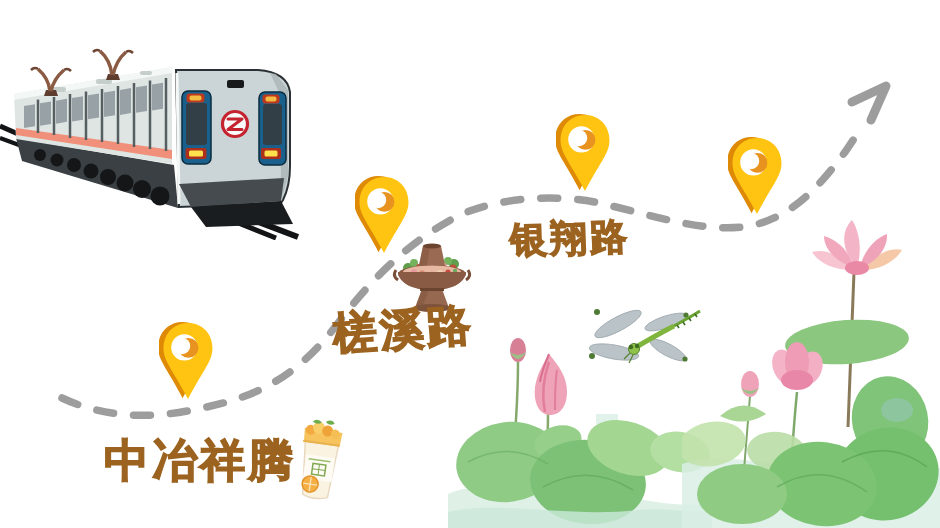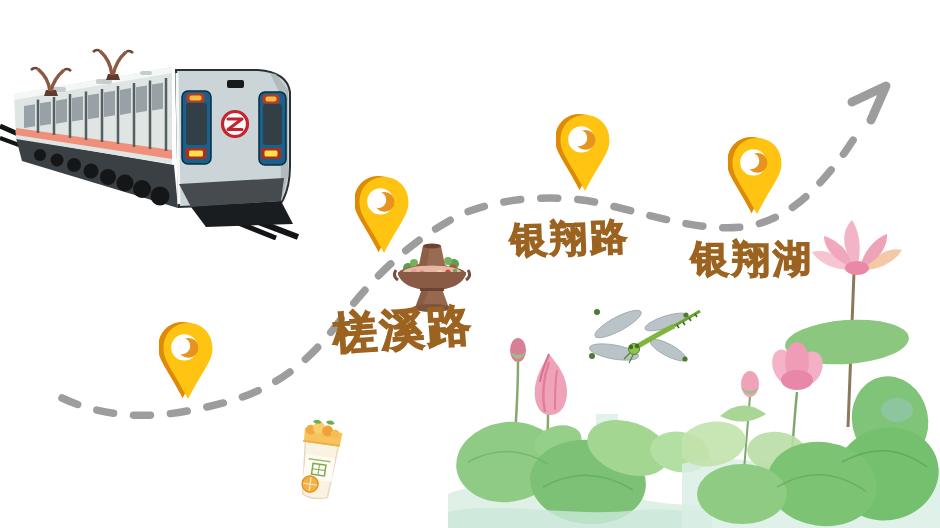--- a/index.html
+++ b/index.html
@@ -303,17 +303,17 @@
   <svg class="abs" style="left:355px;top:175px;" width="58" height="80" viewBox="0 0 64 88">
       <use href="#pin"></use>
     </svg>
   <svg class="abs" style="left:556px;top:113px;" width="58" height="80" viewBox="0 0 64 88">
       <use href="#pin"></use>
     </svg>
   <svg class="abs" style="left:728px;top:136px;" width="58" height="80" viewBox="0 0 64 88">
       <use href="#pin"></use>
     </svg>
 
+  <div class="station-label sl-1">中冶祥腾</div>
   <div class="station-label sl-2">槎溪路</div>
   <div class="station-label sl-3">银翔路</div>
-  <div class="station-label sl-4">银翔湖</div>
 
 </div>
 
 </body></html>

